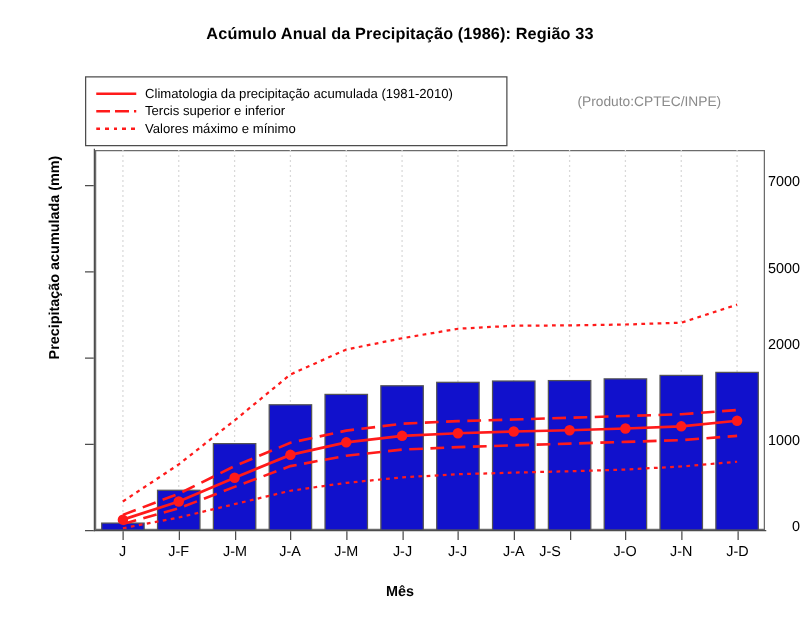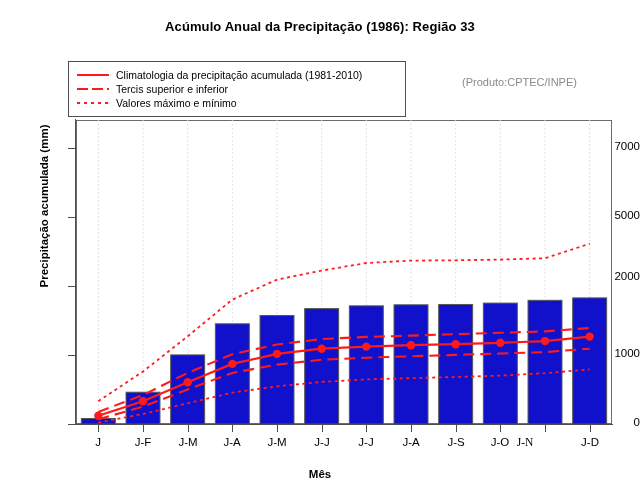--- a/index.html
+++ b/index.html
@@ -135,25 +135,25 @@
       <div class="x-label" style="left: 232px;">J-A</div>
       <div class="x-tick" style="left: 277px;"></div>
       <div class="x-label" style="left: 277px;">J-M</div>
       <div class="x-tick" style="left: 322px;"></div>
       <div class="x-label" style="left: 322px;">J-J</div>
       <div class="x-tick" style="left: 366px;"></div>
       <div class="x-label" style="left: 366px;">J-J</div>
       <div class="x-tick" style="left: 411px;"></div>
       <div class="x-label" style="left: 411px;">J-A</div>
       <div class="x-tick" style="left: 456px;"></div>
-      <div class="x-label" style="left: 456px;">J-S</div>
+      <div class="x-label" style="left: 440px;">J-S</div>
       <div class="x-tick" style="left: 500px;"></div>
       <div class="x-label" style="left: 500px;">J-O</div>
       <div class="x-tick" style="left: 545px;"></div>
-      <div class="x-label" style="left: 525px; font-family: Liberation Serif, serif;">J-N</div>
+      <div class="x-label" style="left: 545px;">J-N</div>
       <div class="x-tick" style="left: 590px;"></div>
       <div class="x-label" style="left: 590px;">J-D</div>
     </div>
   <div id="x-title">Mês</div>
 
   <div id="legend">
       <div class="legend-row">
         <span class="legend-key k-solid">
           <i></i>
         </span>

